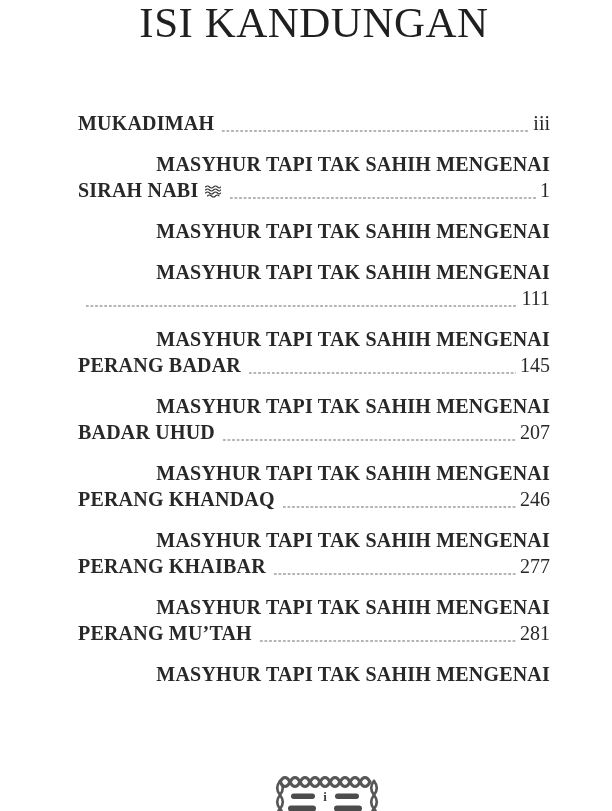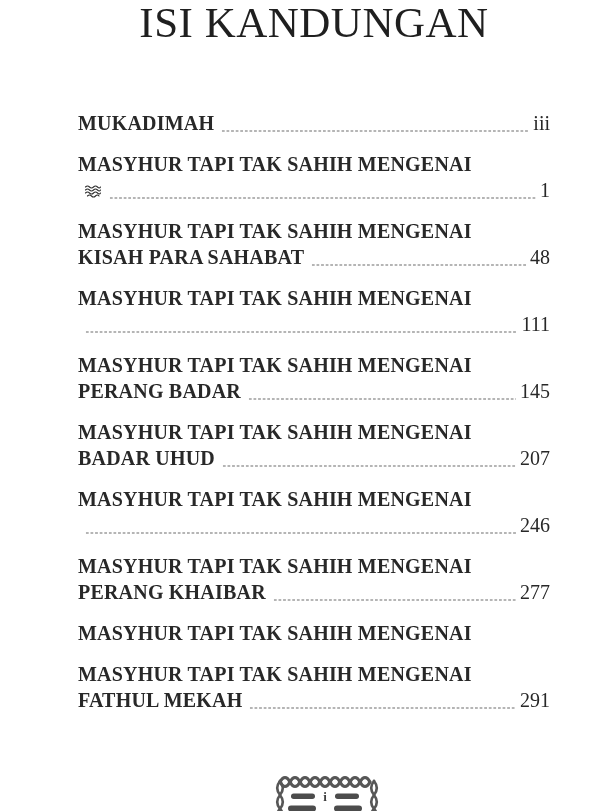--- a/index.html
+++ b/index.html
@@ -34,20 +34,21 @@
   .toc-entry {
     margin-bottom: 15px;
     font-weight: bold;
     font-size: 20px;
     line-height: 26px;
     color: #282828;
   }
   .entry-line1 {
     white-space: nowrap;
     letter-spacing: 0.2px;
+    text-align: right;
   }
   .entry-row {
     display: flex;
     align-items: flex-end;
   }
   .entry-label {
     white-space: nowrap;
     letter-spacing: 0.2px;
   }
   .dots {
@@ -92,40 +93,36 @@
       <div class="entry-row">
         <span class="entry-label">MUKADIMAH</span>
         <span class="dots"></span>
         <span class="page-num">iii</span>
       </div>
     </div>
 
     <div class="toc-entry">
       <div class="entry-line1">MASYHUR TAPI TAK SAHIH MENGENAI</div>
       <div class="entry-row">
+        <span class="entry-label">SIRAH NABI</span>
         <span class="saw-icon" title="ﷺ">
           <svg width="18" height="14" viewBox="0 0 18 14" fill="none" stroke="#2b2b2b" stroke-width="1.1" stroke-linecap="round">
             <path d="M1.5,3 q2,-2 4,0 t4,0 t4,0 t3,0"></path>
             <path d="M1.5,6 q2,-2 4,0 t4,0 t4,0 t3,0"></path>
             <path d="M1.5,9 q2,-2 4,0 t4,0 t4,0 t3,0"></path>
             <path d="M3.5,12 q2,-2 4,0 t4,0 t3.5,0"></path>
           </svg>
         </span>
         <span class="dots"></span>
         <span class="page-num">1</span>
       </div>
     </div>
 
     <div class="toc-entry">
       <div class="entry-line1">MASYHUR TAPI TAK SAHIH MENGENAI</div>
-      <div class="entry-row">
-        <span class="entry-label">KISAH PARA SAHABAT</span>
-        <span class="dots"></span>
-        <span class="page-num">48</span>
-      </div>
     </div>
 
     <div class="toc-entry">
       <div class="entry-line1">MASYHUR TAPI TAK SAHIH MENGENAI</div>
       <div class="entry-row">
         <span class="dots"></span>
         <span class="page-num">111</span>
       </div>
     </div>
 
@@ -143,45 +140,46 @@
       <div class="entry-row">
         <span class="entry-label">BADAR UHUD</span>
         <span class="dots"></span>
         <span class="page-num">207</span>
       </div>
     </div>
 
     <div class="toc-entry">
       <div class="entry-line1">MASYHUR TAPI TAK SAHIH MENGENAI</div>
       <div class="entry-row">
+        <span class="entry-label">PERANG KHANDAQ</span>
         <span class="dots"></span>
         <span class="page-num">246</span>
       </div>
     </div>
 
     <div class="toc-entry">
       <div class="entry-line1">MASYHUR TAPI TAK SAHIH MENGENAI</div>
       <div class="entry-row">
         <span class="entry-label">PERANG KHAIBAR</span>
         <span class="dots"></span>
         <span class="page-num">277</span>
       </div>
     </div>
 
     <div class="toc-entry">
       <div class="entry-line1">MASYHUR TAPI TAK SAHIH MENGENAI</div>
-    </div>
-
-    <div class="toc-entry">
-      <div class="entry-line1">MASYHUR TAPI TAK SAHIH MENGENAI</div>
-      <div class="entry-row">
-        <span class="entry-label">FATHUL MEKAH</span>
-        <span class="dots"></span>
-        <span class="page-num">291</span>
-      </div>
+      <div class="entry-row">
+        <span class="entry-label">PERANG MU’TAH</span>
+        <span class="dots"></span>
+        <span class="page-num">281</span>
+      </div>
+    </div>
+
+    <div class="toc-entry">
+      <div class="entry-line1">MASYHUR TAPI TAK SAHIH MENGENAI</div>
     </div>
 
   </div>
 </div>
 
 <div class="footer-ornament">
   <svg width="106" height="39" viewBox="0 0 106 39">
     <g stroke="#575757" fill="none" stroke-linecap="round">
 
       <path stroke-width="3" d="M6,10 C9,4 13,4 16,10 C19,16 23,16 26,10 C29,4 33,4 36,10 C39,16 43,16 46,10 C49,4 53,4 56,10 C59,16 63,16 66,10 C69,4 73,4 76,10 C79,16 83,16 86,10 C89,4 93,4 96,10"></path>

